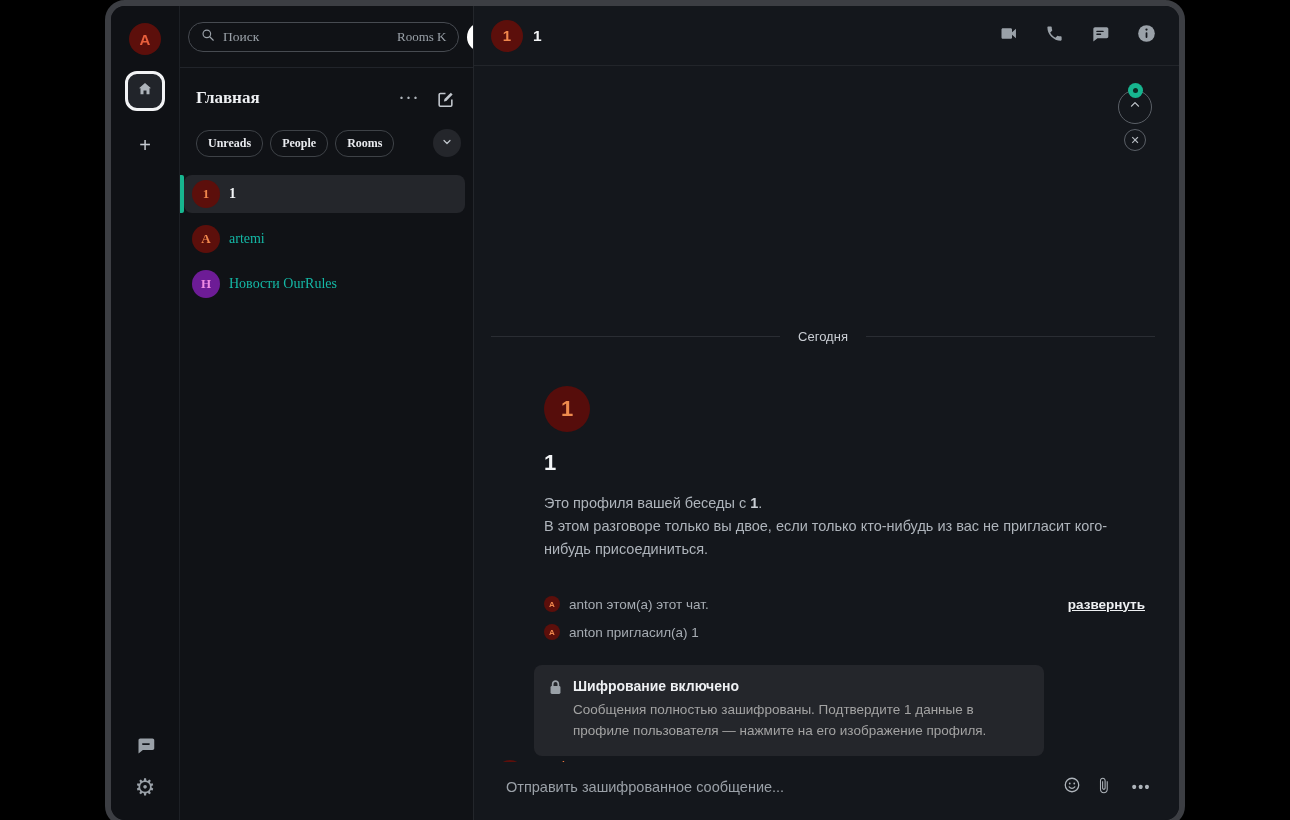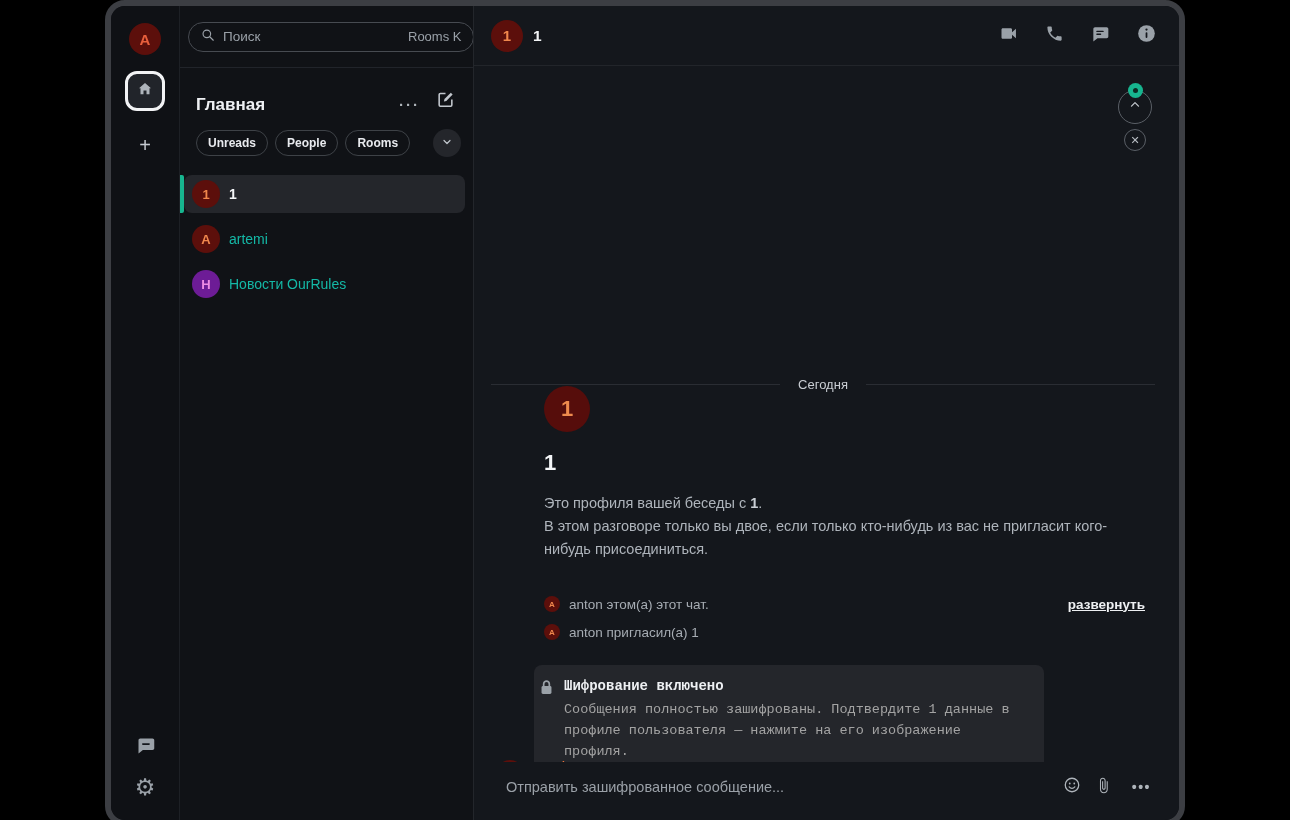--- a/index.html
+++ b/index.html
@@ -19,33 +19,33 @@
     background:#21242a; display:flex; align-items:center; justify-content:center; cursor:pointer; }
   .plus-btn { margin-top:18px; color:#c6cad0; font-size:20px; font-weight:400; cursor:pointer;
     width:32px; height:32px; display:flex; align-items:center; justify-content:center; }
   .rail-spacer { flex:1; }
   .rail-icon { width:34px; height:34px; display:flex; align-items:center; justify-content:center;
     cursor:pointer; margin-top:6px; }
   .gear-glyph { font-family:"DejaVu Sans",sans-serif; font-size:23px; color:#9aa1a8; line-height:1; }
 
   
   .roomlist { width:294px; flex:0 0 294px; background:#101216; border-left:1px solid #1d2025;
-    display:flex; flex-direction:column; position:relative; }
+    display:flex; flex-direction:column; position:relative;font-family:Liberation Serif, serif; }
   .search-row { height:62px; display:flex; align-items:center; padding:0 12px 0 8px; gap:8px;
     border-bottom:1px solid #21242a; }
   .search-pill { flex:1; height:30px; border:1px solid #474b51; border-radius:15px;
     display:flex; align-items:center; padding:0 12px; gap:8px; cursor:text; }
   .search-pill input { flex:1; background:transparent; border:none; outline:none;
     color:#c8ccd1; font-size:13.5px; font-family:inherit; min-width:0; }
   .search-pill input::placeholder { color:#9aa1a8; }
   .kbd-hint { color:#9aa1a8; font-size:13px; white-space:nowrap; }
   .compass-btn { width:30px; height:30px; border-radius:50%; background:#fff; display:flex;
     align-items:center; justify-content:center; cursor:pointer; flex:0 0 30px; }
 
-  .space-header { display:flex; align-items:flex-end; padding:20px 14px 10px 16px; }
+  .space-header { display:flex; align-items:flex-start; padding:20px 14px 10px 16px; }
   .space-title { font-size:17px; font-weight:bold; color:#eef0f3; flex:1; }
   .dots { color:#aeb4ba; font-size:15px; letter-spacing:2px; font-weight:bold; cursor:pointer; padding:2px 6px; }
   .compose-btn { cursor:pointer; padding:2px 4px; margin-left:6px; display:flex; }
 
   .chips-row { display:flex; align-items:center; padding:4px 12px 10px 16px; gap:7px; }
   .chip { border:1px solid #3e4247; border-radius:13px; padding:5px 11px; color:#e8eaee;
     font-size:12px; font-weight:bold; cursor:pointer;text-align:right; }
   .chips-spacer { flex:1; }
   .chev-circle { width:28px; height:28px; border-radius:50%; background:#24262b; display:flex;
     align-items:center; justify-content:center; cursor:pointer; }
@@ -78,40 +78,40 @@
   .jump-wrap { position:absolute; top:24px; right:22px; width:44px; display:flex; flex-direction:column;
     align-items:center; z-index:5; }
   .jump-btn { width:34px; height:34px; border-radius:50%; border:1px solid #5a5f66; display:flex;
     align-items:center; justify-content:center; cursor:pointer; position:relative; }
   .jump-dot { position:absolute; top:-8px; left:50%; margin-left:-7px; width:15px; height:15px;
     border-radius:50%; background:#17b58f; display:flex; align-items:center; justify-content:center; }
   .jump-dot::after { content:""; width:5px; height:5px; border-radius:50%; background:#0d2a23; }
   .close-btn { margin-top:5px; width:22px; height:22px; border-radius:50%; border:1px solid #5a5f66;
     color:#b9bec4; font-size:11px; display:flex; align-items:center; justify-content:center; cursor:pointer; }
 
-  .date-divider { position:absolute; top:263px; left:17px; right:24px; display:flex; align-items:center; gap:18px;margin-top:48px; }
+  .date-divider { position:absolute; top:263px; left:17px; right:24px; display:flex; align-items:center; gap:18px; }
   .date-divider .line { flex:1; height:1px; background:#2a2d33; }
   .date-divider .label { color:#c9cdd3; font-size:13px; }
 
   .intro { position:absolute; top:320px; left:70px; right:40px; }
   .intro-avatar { width:46px; height:46px; border-radius:50%; background:#560d0b; color:#ee8b4e;
     font-weight:bold; font-size:22px; display:flex; align-items:center; justify-content:center; }
   .intro-heading { margin-top:18px; color:#f4f6f8; font-size:22px; font-weight:bold; }
   .intro-text { margin-top:16px; color:#aeb4bb; font-size:14.5px; line-height:1.6; max-width:620px; }
   .intro-text b { color:#c9ced4; }
 
   .events { position:absolute; top:529px; left:70px; right:34px; }
   .event-row { display:flex; align-items:center; gap:9px; margin-bottom:10px; height:18px; }
   .mini-avatar { width:16px; height:16px; border-radius:50%; background:#5c0f0b; color:#f0874d;
     font-weight:bold; font-size:8px; display:flex; align-items:center; justify-content:center; flex:0 0 16px; }
   .event-text { color:#a6acb3; font-size:13.5px; flex:1; }
   .expand-link { color:#eef0f2; font-size:13.5px; font-weight:bold; text-decoration:underline; cursor:pointer; }
 
   .enc-box { position:absolute; top:599px; left:60px; width:510px; background:#24262b; border-radius:8px;
-    padding:13px 16px 14px 5px; display:flex; gap:10px;font-family:Liberation Mono, monospace; }
+    padding:13px 16px 14px 14px; display:flex; gap:10px; }
   .enc-title { color:#eef0f3; font-size:14px; font-weight:bold; }
   .enc-body { margin-top:6px; color:#a3a3a3; font-size:13.5px; line-height:1.55; }
 
   .msg { position:absolute; top:692px; left:0; right:0; padding-left:70px; }
   .msg-avatar { position:absolute; left:22px; top:2px; width:28px; height:28px; border-radius:50%;
     background:#5c0f0b; color:#f0874d; font-weight:bold; font-size:13px; display:flex; align-items:center;
     justify-content:center; cursor:pointer; }
   .msg-sender { color:#e8713a; font-size:14.5px; font-weight:bold; cursor:pointer; }
 
   .composer { flex:0 0 58px; display:flex; align-items:center; padding:0 22px 8px 32px; gap:14px; }

